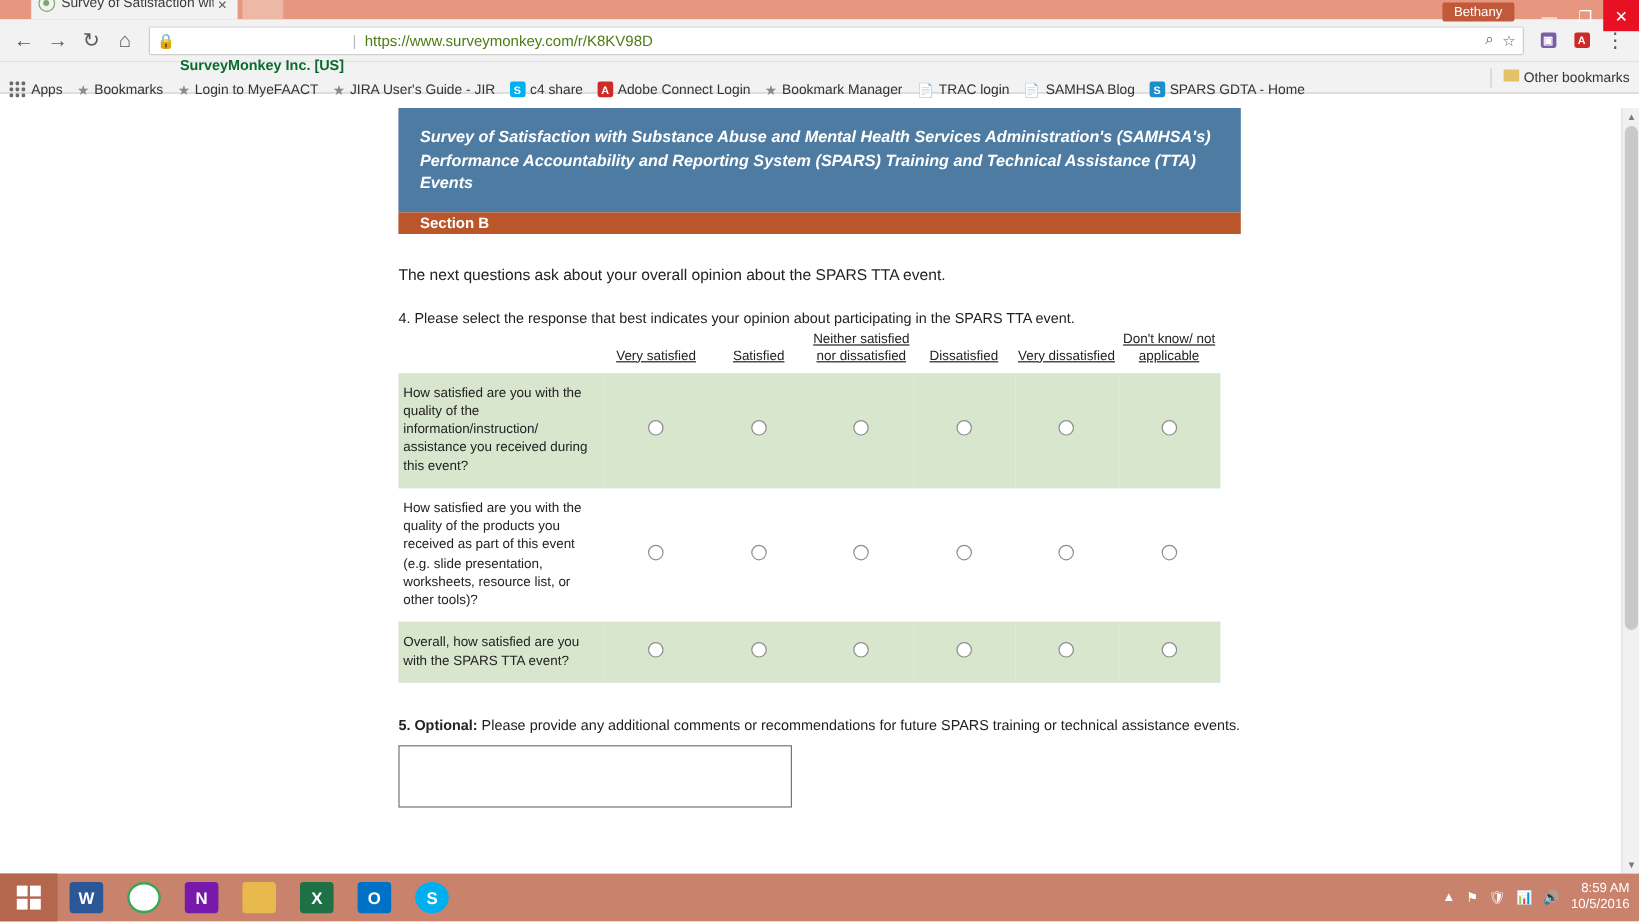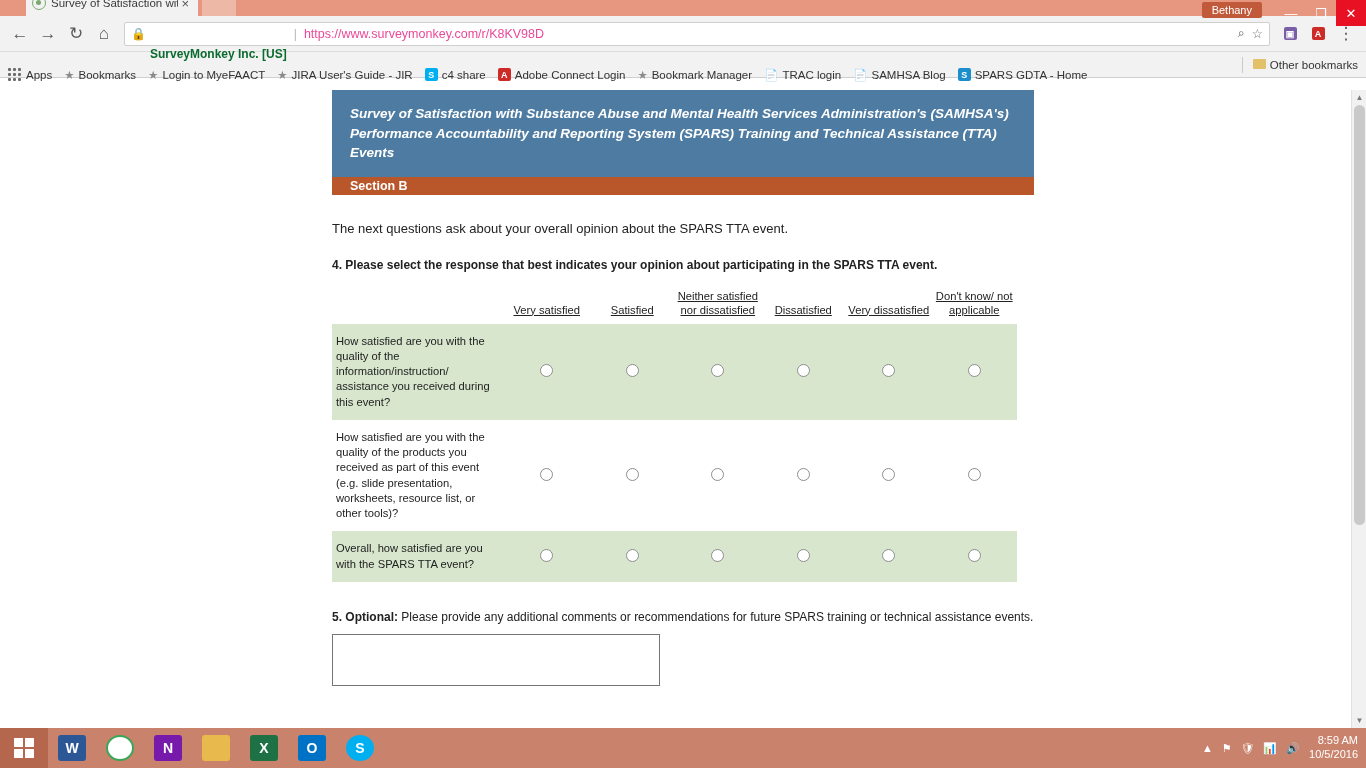--- a/index.html
+++ b/index.html
@@ -110,21 +110,21 @@
     border-radius: 2px;
     margin: 0 6px;
     display: flex;
     align-items: center;
     padding: 0 6px;
     font-size: 12.5px;
   }
   .lock { color: #0b6b2f; font-size: 12px; margin-right: 4px; }
   .site-secure { color:#0b6b2f; font-weight: bold; font-size: 12px; margin-top: 41px; }
   .url-sep { color:#b9b9b9; margin: 0 7px; }
-  .url { color: #ec4899; }
+  .url { color: #4d7c0f; }
   .omni-right { margin-left:auto; display:flex; align-items:center; gap:7px; color:#6b6b6b;}
 
   .bookmarks {
     height: 26px;
     background: #f2f2f2;
     display: flex;
     align-items: center;
     padding: 0 8px;
     font-size: 11.5px;
     color: #333;
@@ -203,23 +203,23 @@
     padding: 26px 0 34px 0;
   }
   .intro {
     font-size: 13px;
     color: #222;
     padding: 0 0 0 0;
     margin: 0 0 22px 0;
   }
   .q-label {
     font-size: 12px;
-    font-weight: bold;
+    font-weight: normal;
     color: #222;
-    margin-bottom: 16px;
+    margin-bottom: 3px;
   }
 
   table.matrix {
     border-collapse: collapse;
     width: 685px;
     table-layout: fixed;
   }
   table.matrix th {
     font-size: 11.2px;
     font-weight: normal;

